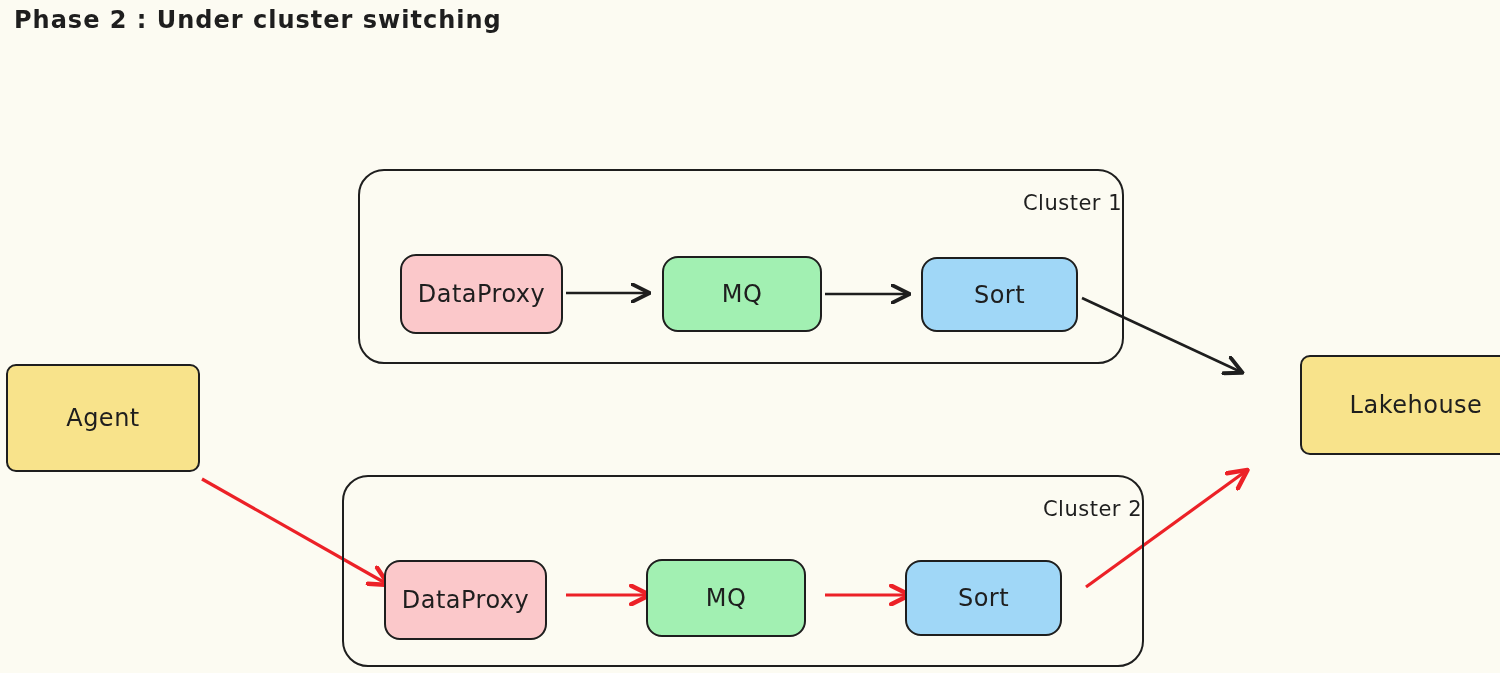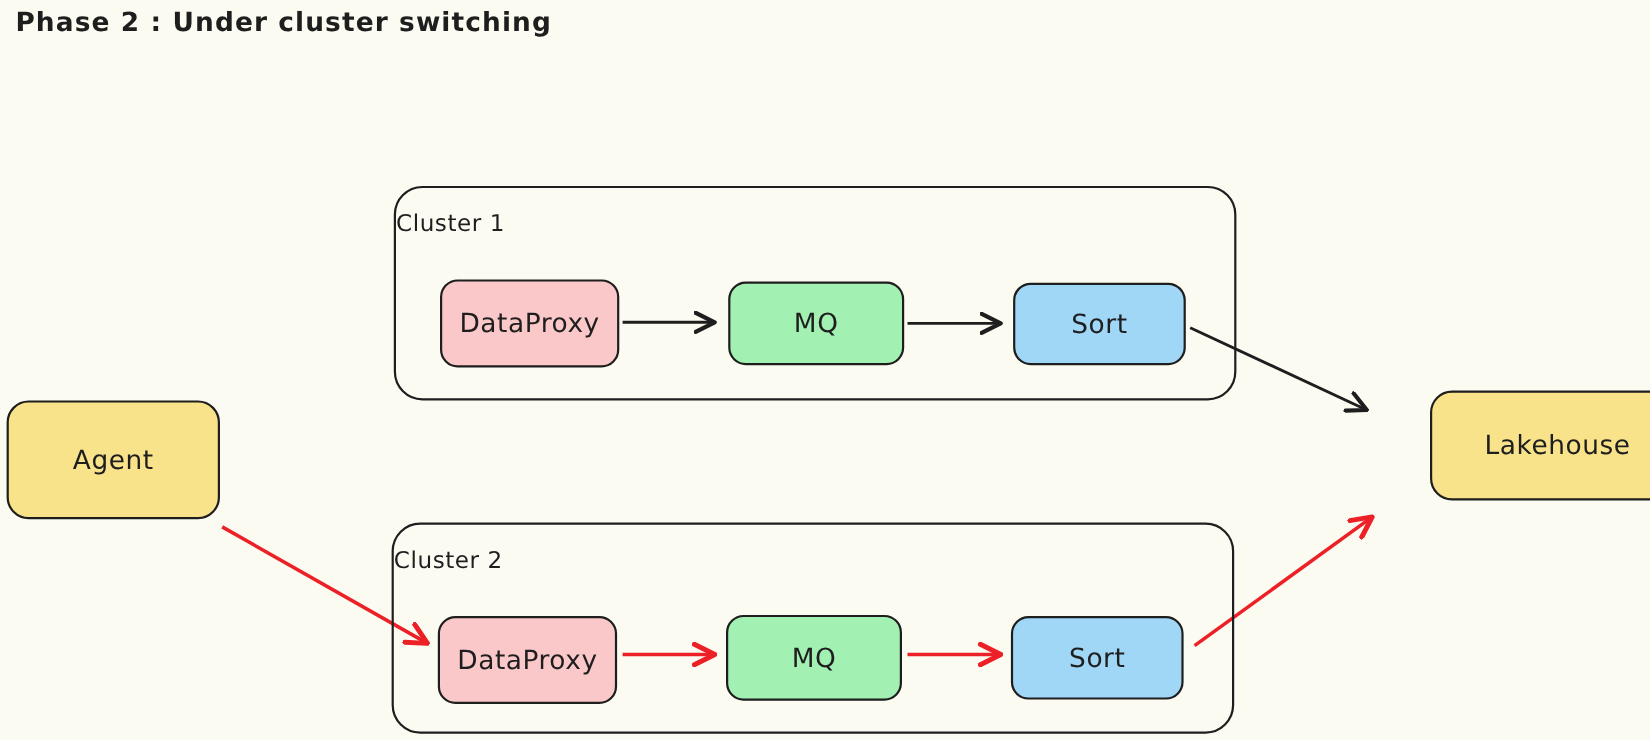--- a/index.html
+++ b/index.html
@@ -17,31 +17,31 @@
     white-space:nowrap;
   }
   .cluster{
     position:absolute;
     border:2.5px solid var(--stroke,#1e1e1e);
     border-radius:26px;
     background:transparent;
   }
   .cluster-label{
     position:absolute;top:20px;left:0;width:100%;
-    text-align:left;font-size:21px;letter-spacing:0.5px;
+    text-align:right;font-size:21px;letter-spacing:0.5px;
   }
   .node{
     position:absolute;
     border:2.5px solid var(--stroke,#1e1e1e);
     border-radius:16px;
     display:flex;align-items:center;justify-content:center;
     font-size:24px;letter-spacing:0.5px;
     box-sizing:border-box;
   }
-  .node.yellow{background:var(--node_yellow,#f8e38b);border-radius:20px;}
+  .node.yellow{background:var(--node_yellow,#f8e38b);border-radius:10px;}
   .node.pink{background:var(--node_pink,#fbc8ca);}
   .node.green{background:var(--node_green,#a2f0b2);}
   .node.blue{background:var(--node_blue,#a0d7f7);}
   .edges{
     position:absolute;left:0;top:0;width:1500px;height:673px;
     pointer-events:none;
   }
   .edge-black{stroke:var(--arrow_black,#1e1e1e);stroke-width:2.6;}
   .edge-red{stroke:var(--arrow_red,#ec2127);stroke-width:3.2;}
 </style>
@@ -80,21 +80,21 @@
       <span>DataProxy</span>
     </div>
     <div class="node green" style="left:302px;top:85px;width:160px;height:76px;">
       <span>MQ</span>
     </div>
     <div class="node blue" style="left:561px;top:86px;width:157px;height:75px;">
       <span>Sort</span>
     </div>
   </div>
 
-  <div class="cluster" style="left:356px;top:475px;width:762px;height:188px;">
+  <div class="cluster" style="left:342px;top:475px;width:762px;height:188px;padding-left:36px;">
     <div class="cluster-label">Cluster 2</div>
     <div class="node pink" style="left:40px;top:83px;width:163px;height:80px;">
       <span>DataProxy</span>
     </div>
     <div class="node green" style="left:302px;top:82px;width:160px;height:78px;">
       <span>MQ</span>
     </div>
     <div class="node blue" style="left:561px;top:83px;width:157px;height:76px;">
       <span>Sort</span>
     </div>

